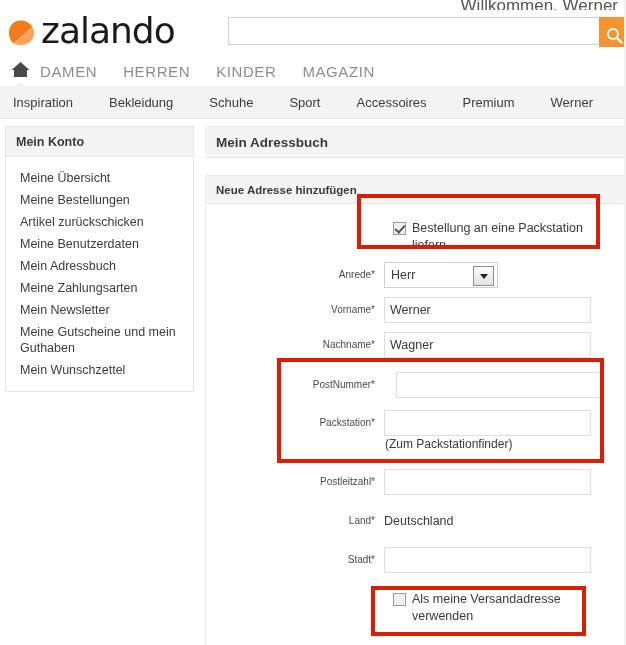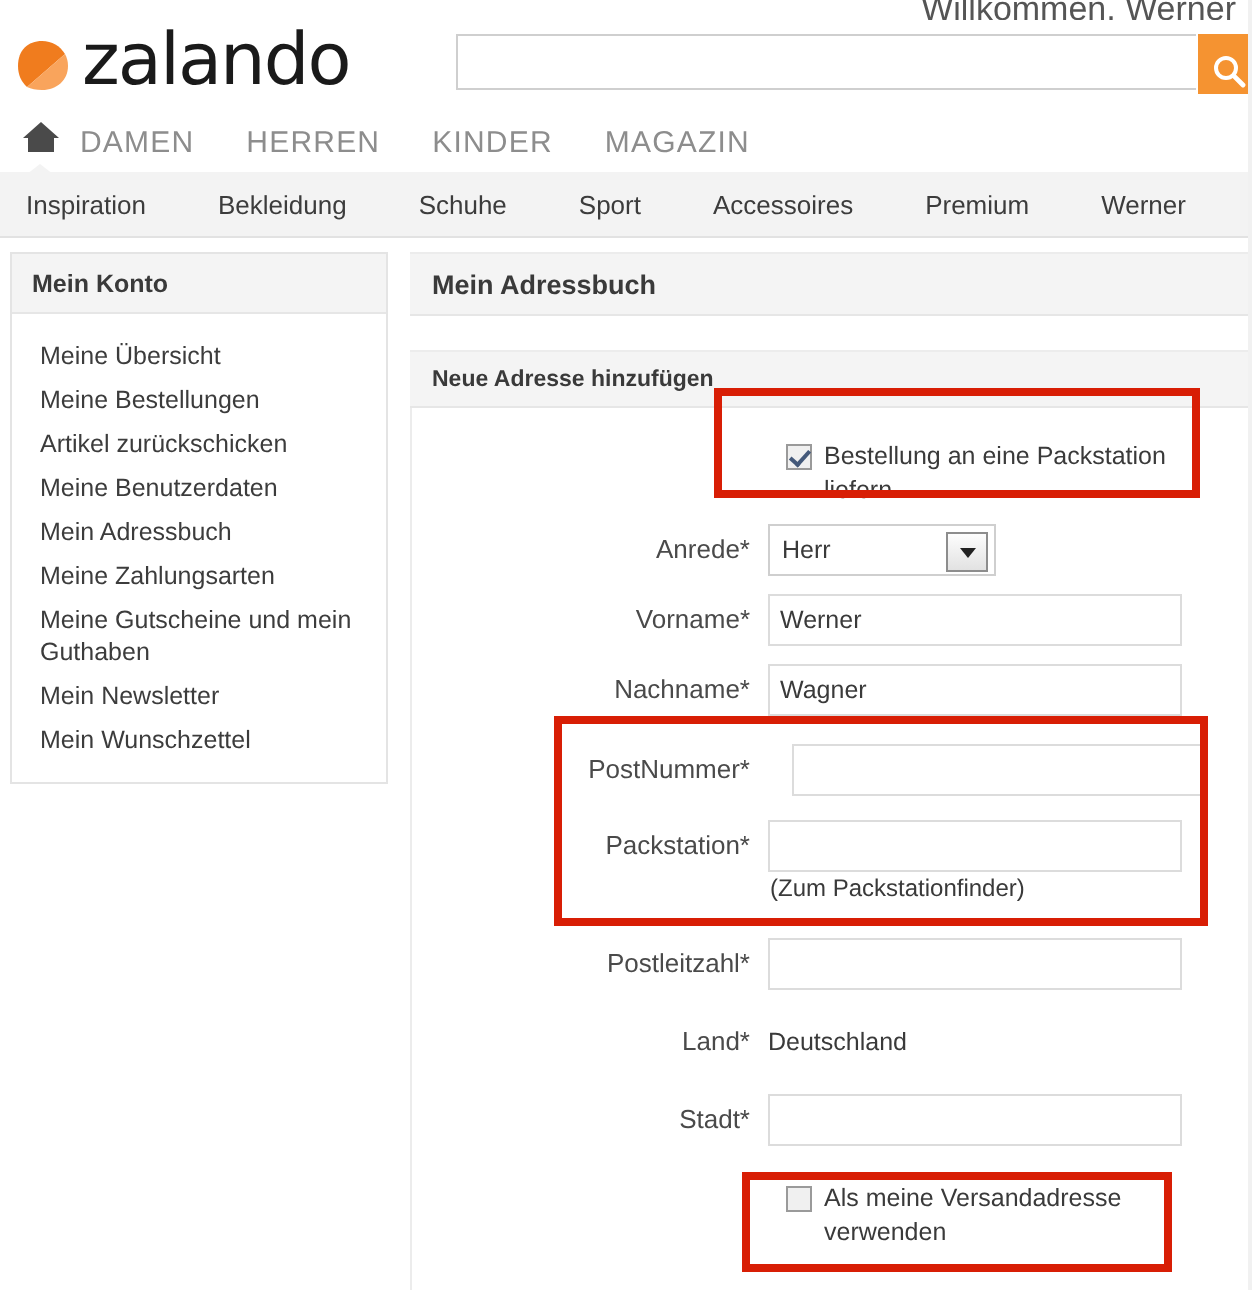--- a/index.html
+++ b/index.html
@@ -230,21 +230,21 @@
   .form-row {
     display: flex;
     align-items: flex-start;
     margin-bottom: 9px;
     min-height: 24px;
   }
   .form-label {
     width: 178px;
     text-align: right;
     padding-right: 9px;
-    font-size: 13px;
+    font-size: 10px;
     color: #4a4a4a;
     box-sizing: border-box;
     line-height: 26px;
     white-space: nowrap;
   }
   .form-field {
     flex: 1;
   }
   .txt {
     width: 207px;
@@ -414,22 +414,22 @@
 
 <div class="sidebar">
   <div class="sidebar-head">Mein Konto</div>
   <div class="sidebar-list">
     <div class="sidebar-item">Meine Übersicht</div>
     <div class="sidebar-item">Meine Bestellungen</div>
     <div class="sidebar-item">Artikel zurückschicken</div>
     <div class="sidebar-item">Meine Benutzerdaten</div>
     <div class="sidebar-item">Mein Adressbuch</div>
     <div class="sidebar-item">Meine Zahlungsarten</div>
+    <div class="sidebar-item">Mein Newsletter</div>
     <div class="sidebar-item">Meine Gutscheine und mein Guthaben</div>
-    <div class="sidebar-item">Mein Newsletter</div>
     <div class="sidebar-item">Mein Wunschzettel</div>
   </div>
 </div>
 
 <div class="content">
 
   <div class="content-head">Mein Adressbuch</div>
 
   <div class="panel">
     <div class="panel-head">Neue Adresse hinzufügen</div>

